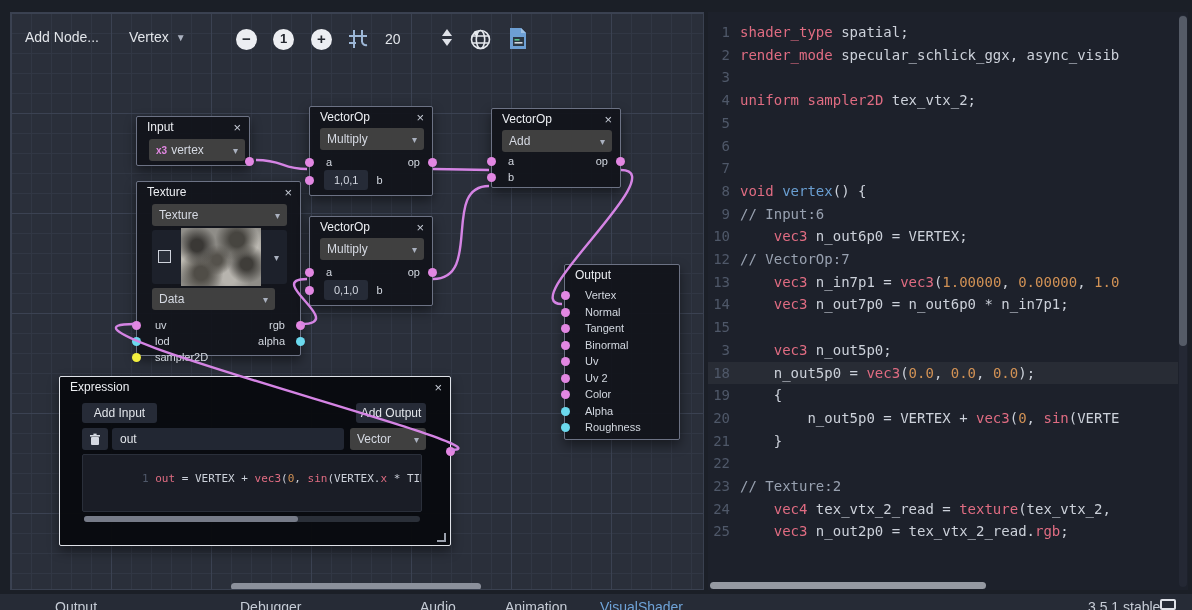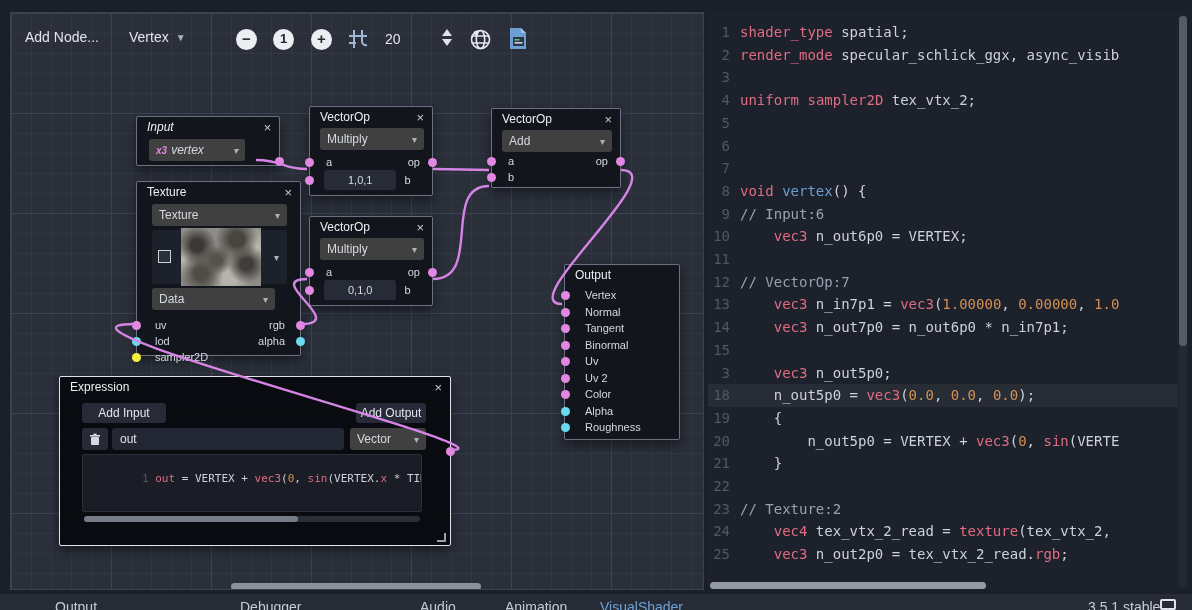--- a/index.html
+++ b/index.html
@@ -40,21 +40,21 @@
 
   
   .node { position:absolute; background:rgba(17,19,26,0.93); border:1px solid #6c7284;
     border-radius:2px; box-shadow:0 5px 12px rgba(0,0,0,0.45); }
   .node-title { display:flex; justify-content:space-between; align-items:center;
     height:20px; padding:0 8px 0 10px; font-size:12px; color:#eceef2; }
   .close-x { color:#c7ccd6; font-size:13px; line-height:13px; cursor:default; }
   .dd { background:#404040; border-radius:3px; display:flex; align-items:center;
     justify-content:space-between; padding:0 7px; font-size:12px; color:#d5d9e2; height:22px; }
   .field { background:#262b37; border-radius:3px; font-size:11px; color:#d5d9e2;
-    display:flex; align-items:center; padding:0 24px; height:20px; }
+    display:flex; align-items:center; padding:0 10px; height:20px; }
   .port { position:absolute; width:9px; height:9px; border-radius:50%; }
   .p-vec { background:#e287e2; } .p-scl { background:#6bd9ee; } .p-smp { background:#f2ef3f; }
   .port-label { font-size:11px; color:#d3d8e0; }
   .prow { position:absolute; display:flex; align-items:center; }
 
   
   .out-row { display:flex; align-items:center; height:16.5px; position:relative; padding-left:20px; }
   .out-row .port { position:absolute; left:1px; top:4px; }
 
   
@@ -165,21 +165,21 @@
         <svg width="22" height="24" viewBox="0 0 22 24">
           <path d="M3 1 h11 l5 5 v16 h-16 z" fill="#6d9fd4"></path>
           <path d="M14 1 l5 5 h-5 z" fill="#9cc0e4"></path>
           <rect x="6" y="10" width="11" height="9" fill="#2a3642"></rect>
           <rect x="7.5" y="12" width="5" height="1.6" fill="#58c08a"></rect>
           <rect x="7.5" y="15" width="8" height="1.6" fill="#cfd6de"></rect>
         </svg>
       </div>
     </div>
 
-    <div class="node" style="left:125px; top:103px; width:144px; height:50px;font-style:italic;">
+    <div class="node" style="left:125px; top:103px; width:114px; height:50px;">
       <div class="node-title">
         <span>Input</span>
         <span class="close-x">×</span>
       </div>
       <div class="dd" style="position:absolute; left:12px; top:22px; width:96px;">
         <span style="display:flex;align-items:center;">
           <span class="vec3-badge">x3</span>
           <span>vertex</span>
         </span>
         <span class="chev">▾</span>
@@ -330,21 +330,21 @@
             <span class="port-label">Roughness</span>
           </div>
         </div>
     </div>
 
     <div id="node-expression" class="node" style="left:48px; top:363px; width:392px; height:170px;">
       <div class="node-title">
         <span>Expression</span>
         <span class="close-x">×</span>
       </div>
-      <div class="x-btn" style="left:22px; top:26px; width:84px;">Add Input</div>
+      <div class="x-btn" style="left:22px; top:26px; width:75px;">Add Input</div>
       <div class="x-btn" style="left:296px; top:26px; width:70px;">Add Output</div>
       <div class="x-btn" style="left:22px; top:51px; width:26px; height:22px;">
         <svg width="12" height="13" viewBox="0 0 12 13">
           <g fill="#d5d9e2">
             <rect x="2" y="4" width="8" height="8" rx="1"></rect>
             <rect x="1" y="2" width="10" height="1.6"></rect>
             <rect x="4.4" y="0.6" width="3.2" height="1.6"></rect>
           </g>
         </svg>
       </div>
@@ -382,21 +382,20 @@
         <div class="cline"><span class="gut">1</span><span class="ctext"><span class="c-kw">shader_type</span><span class="c-txt"> spatial;</span></span></div>
         <div class="cline"><span class="gut">2</span><span class="ctext"><span class="c-kw">render_mode</span><span class="c-txt"> specular_schlick_ggx, async_visib</span></span></div>
         <div class="cline"><span class="gut">3</span><span class="ctext"></span></div>
         <div class="cline"><span class="gut">4</span><span class="ctext"><span class="c-kw">uniform</span><span class="c-txt"> </span><span class="c-kw">sampler2D</span><span class="c-txt"> tex_vtx_2;</span></span></div>
         <div class="cline"><span class="gut">5</span><span class="ctext"></span></div>
         <div class="cline"><span class="gut">6</span><span class="ctext"></span></div>
         <div class="cline"><span class="gut">7</span><span class="ctext"></span></div>
         <div class="cline"><span class="gut">8</span><span class="ctext"><span class="c-kw">void</span><span class="c-txt"> </span><span class="c-fn">vertex</span><span class="c-txt">() {</span></span></div>
         <div class="cline"><span class="gut">9</span><span class="ctext"><span class="c-com">// Input:6</span></span></div>
         <div class="cline"><span class="gut">10</span><span class="ctext"><span class="c-txt">    </span><span class="c-kw">vec3</span><span class="c-txt"> n_out6p0 = VERTEX;</span></span></div>
-        <div class="cline"><span class="gut">11</span><span class="ctext"></span></div>
         <div class="cline"><span class="gut">12</span><span class="ctext"><span class="c-com">// VectorOp:7</span></span></div>
         <div class="cline"><span class="gut">13</span><span class="ctext"><span class="c-txt">    </span><span class="c-kw">vec3</span><span class="c-txt"> n_in7p1 = </span><span class="c-kw">vec3</span><span class="c-txt">(</span><span class="c-num">1.00000</span><span class="c-txt">, </span><span class="c-num">0.00000</span><span class="c-txt">, </span><span class="c-num">1.0</span></span></div>
         <div class="cline"><span class="gut">14</span><span class="ctext"><span class="c-txt">    </span><span class="c-kw">vec3</span><span class="c-txt"> n_out7p0 = n_out6p0 * n_in7p1;</span></span></div>
         <div class="cline"><span class="gut">15</span><span class="ctext"></span></div>
         <div class="cline"><span class="gut">3</span><span class="ctext"><span class="c-txt">    </span><span class="c-kw">vec3</span><span class="c-txt"> n_out5p0;</span></span></div>
         <div class="cline hl"><span class="gut">18</span><span class="ctext"><span class="c-txt">    n_out5p0 = </span><span class="c-kw">vec3</span><span class="c-txt">(</span><span class="c-num">0.0</span><span class="c-txt">, </span><span class="c-num">0.0</span><span class="c-txt">, </span><span class="c-num">0.0</span><span class="c-txt">);</span></span></div>
         <div class="cline"><span class="gut">19</span><span class="ctext"><span class="c-txt">    {</span></span></div>
         <div class="cline"><span class="gut">20</span><span class="ctext"><span class="c-txt">        n_out5p0 = VERTEX + </span><span class="c-kw">vec3</span><span class="c-txt">(</span><span class="c-num">0</span><span class="c-txt">, </span><span class="c-kw">sin</span><span class="c-txt">(VERTE</span></span></div>
         <div class="cline"><span class="gut">21</span><span class="ctext"><span class="c-txt">    }</span></span></div>
         <div class="cline"><span class="gut">22</span><span class="ctext"></span></div>

